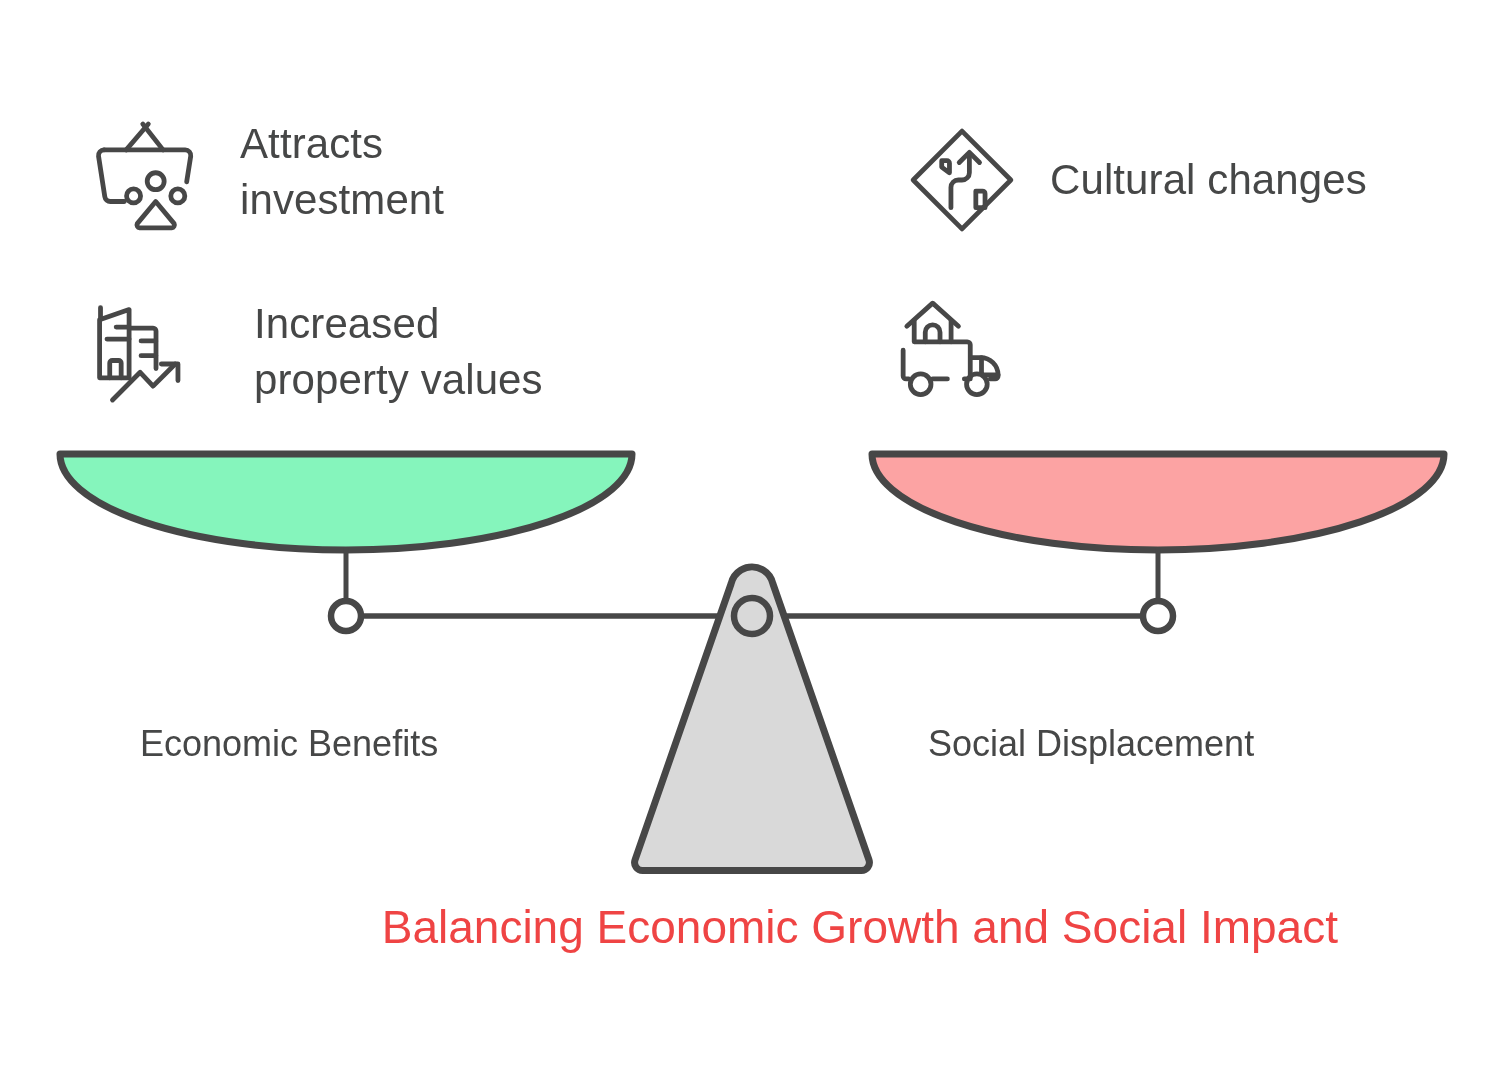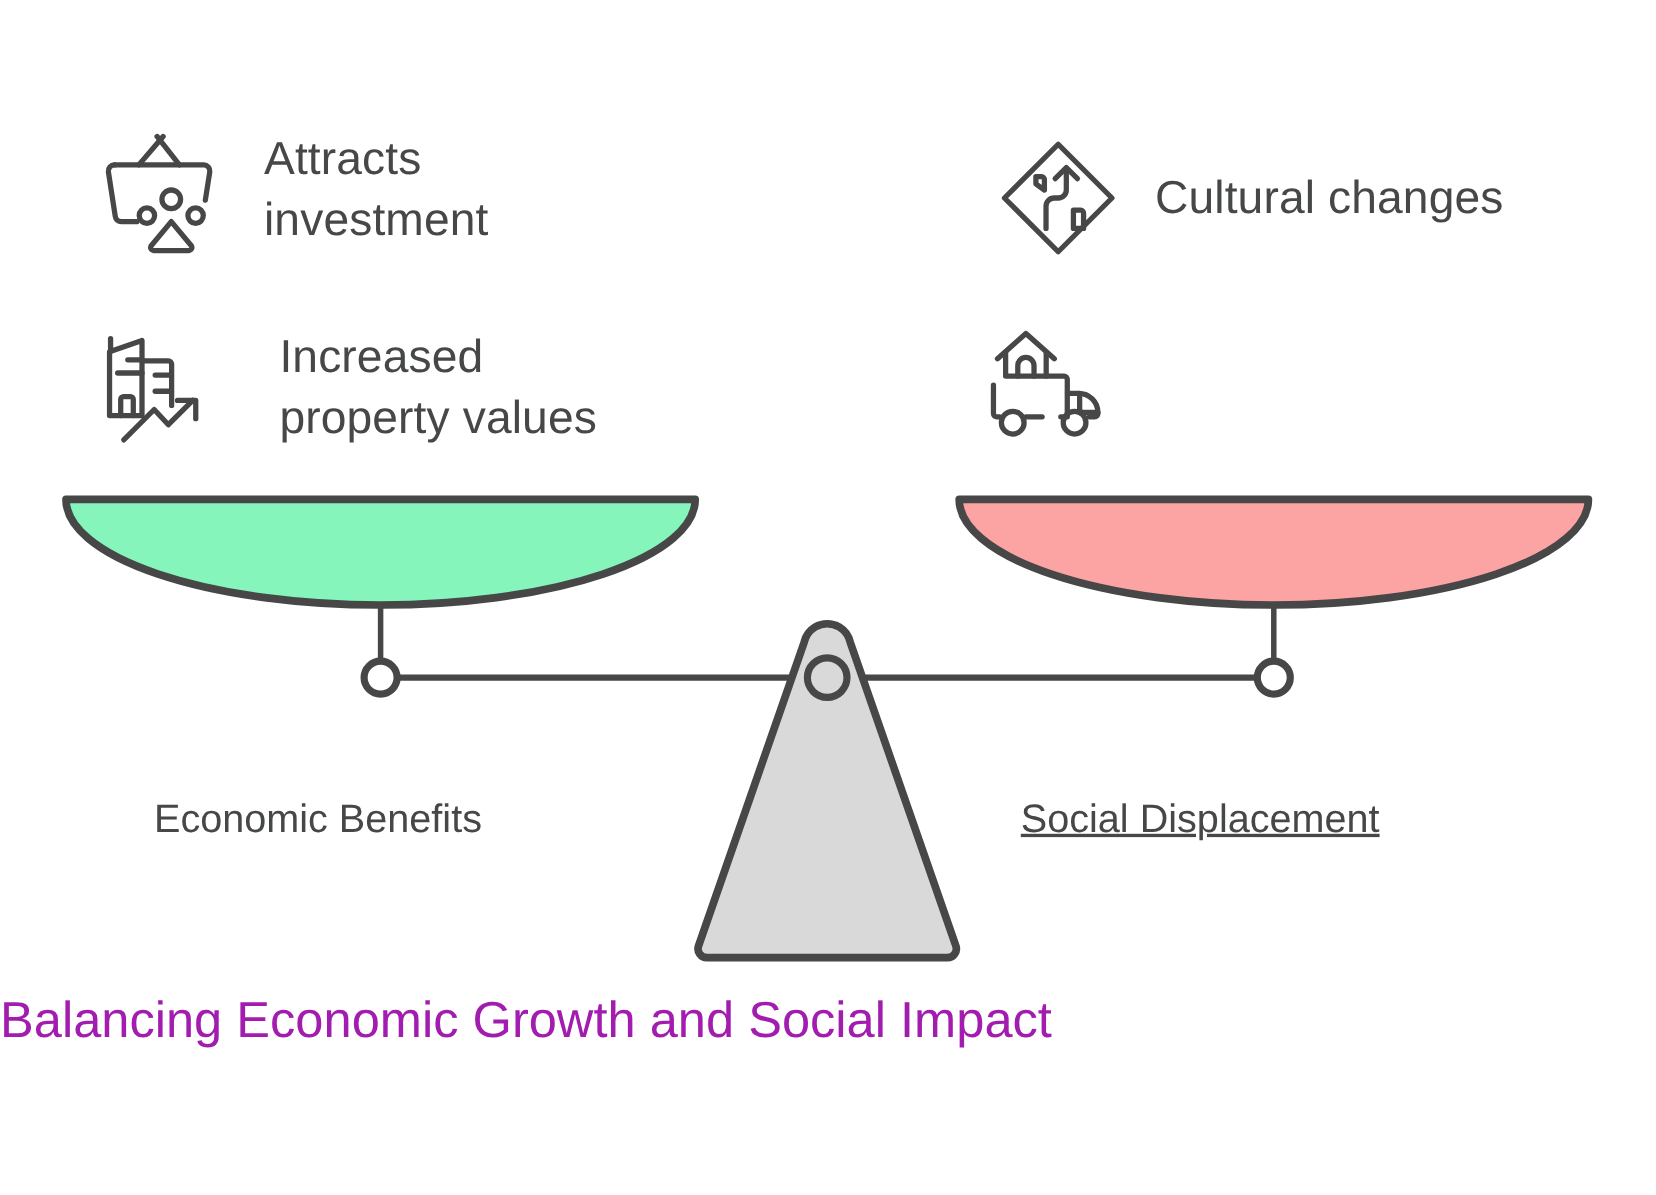--- a/index.html
+++ b/index.html
@@ -59,31 +59,31 @@
   #row-displacement          { left: 888px; top: 288px; width: 580px; }
 
   
   .side-label {
     position: absolute;
     font-size: 36px;
     color: #464747;
     white-space: nowrap;
   }
   #label-economic-benefits  { left: 140px; top: 723px; }
-  #label-social-displacement{ left: 928px; top: 723px; text-decoration: underline; }
+  #label-social-displacement{ left: 928px; top: 723px; }
 
   
   #caption {
     position: absolute;
     left: 0;
     right: 0;
     top: 900px;
-    text-align: left;
+    text-align: right;
     font-size: 46px;
-    color: #a21caf;
+    color: #ef4444;
   }
 
   
   #scale-svg {
     position: absolute;
     left: 0;
     top: 420px;
     width: 1505px;
     height: 470px;
   }

